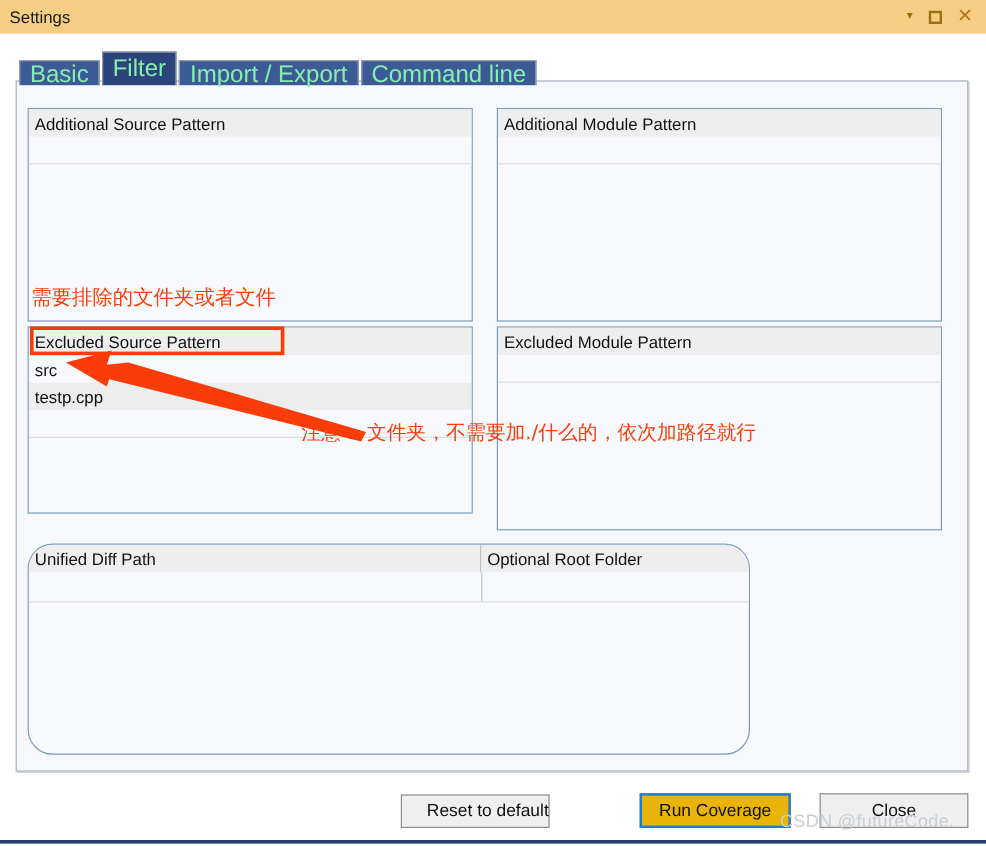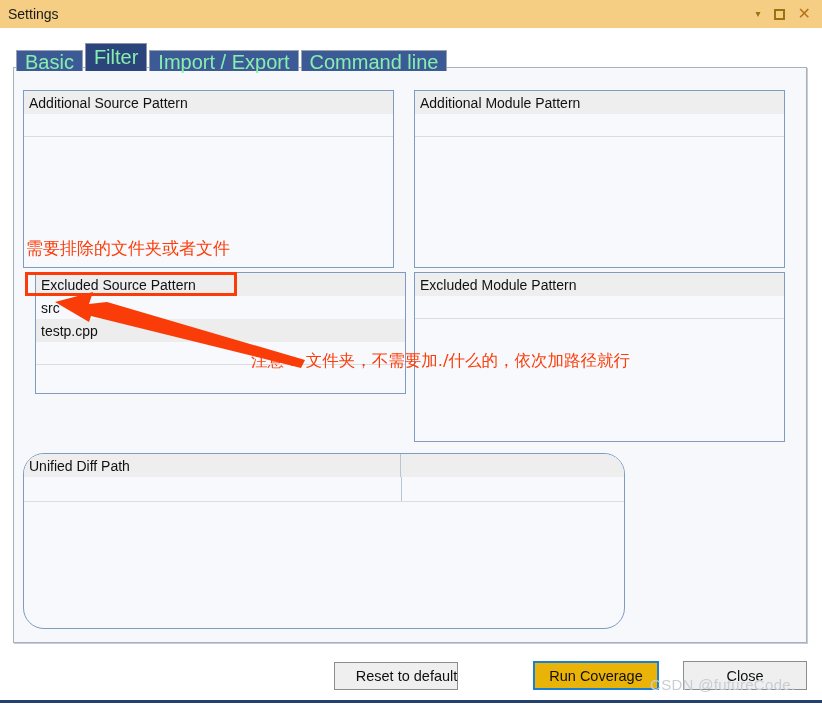--- a/index.html
+++ b/index.html
@@ -123,21 +123,21 @@
     color: #111111;
     box-sizing: border-box;
   }
   .panel-row.odd  { background: #f7f9fc; }
   .panel-row.even { background: #ededed; }
   .panel-row.blank-sep { border-bottom: 1px solid #dcdcdc; }
 
   
   #panel-add-src { left: 23px;  top: 90px;  width: 371px; height: 178px; }
   #panel-add-mod { left: 414px; top: 90px;  width: 371px; height: 178px; }
-  #panel-exc-src { left: 23px;  top: 272px; width: 371px; height: 122px; margin-left: 12px; }
+  #panel-exc-src { left: 23px;  top: 272px; width: 371px; height: 156px; }
   #panel-exc-mod { left: 414px; top: 272px; width: 371px; height: 170px; }
 
   
   #panel-diff {
     left: 23px; top: 453px; width: 602px; height: 176px; border-radius: 21px;
   }
   .split-header {
     display: flex;
     height: 23px;
     background: #eeeeee;
@@ -273,20 +273,21 @@
 <div class="panel" id="panel-exc-mod">
   <div class="panel-header">Excluded Module Pattern</div>
   <div class="panel-rows">
     <div class="panel-row odd blank-sep"></div>
   </div>
 </div>
 
 <div class="panel" id="panel-diff">
   <div class="split-header">
     <div class="col left">Unified Diff Path</div>
+    <div class="col right">Optional Root Folder</div>
   </div>
   <div class="split-body">
     <div class="col left"></div>
     <div class="col right"></div>
   </div>
 </div>
 
 <div class="btn" id="btn-reset">Reset to default</div>
 <div class="btn" id="btn-run">Run Coverage</div>
 <div class="btn" id="btn-close">Close</div>

